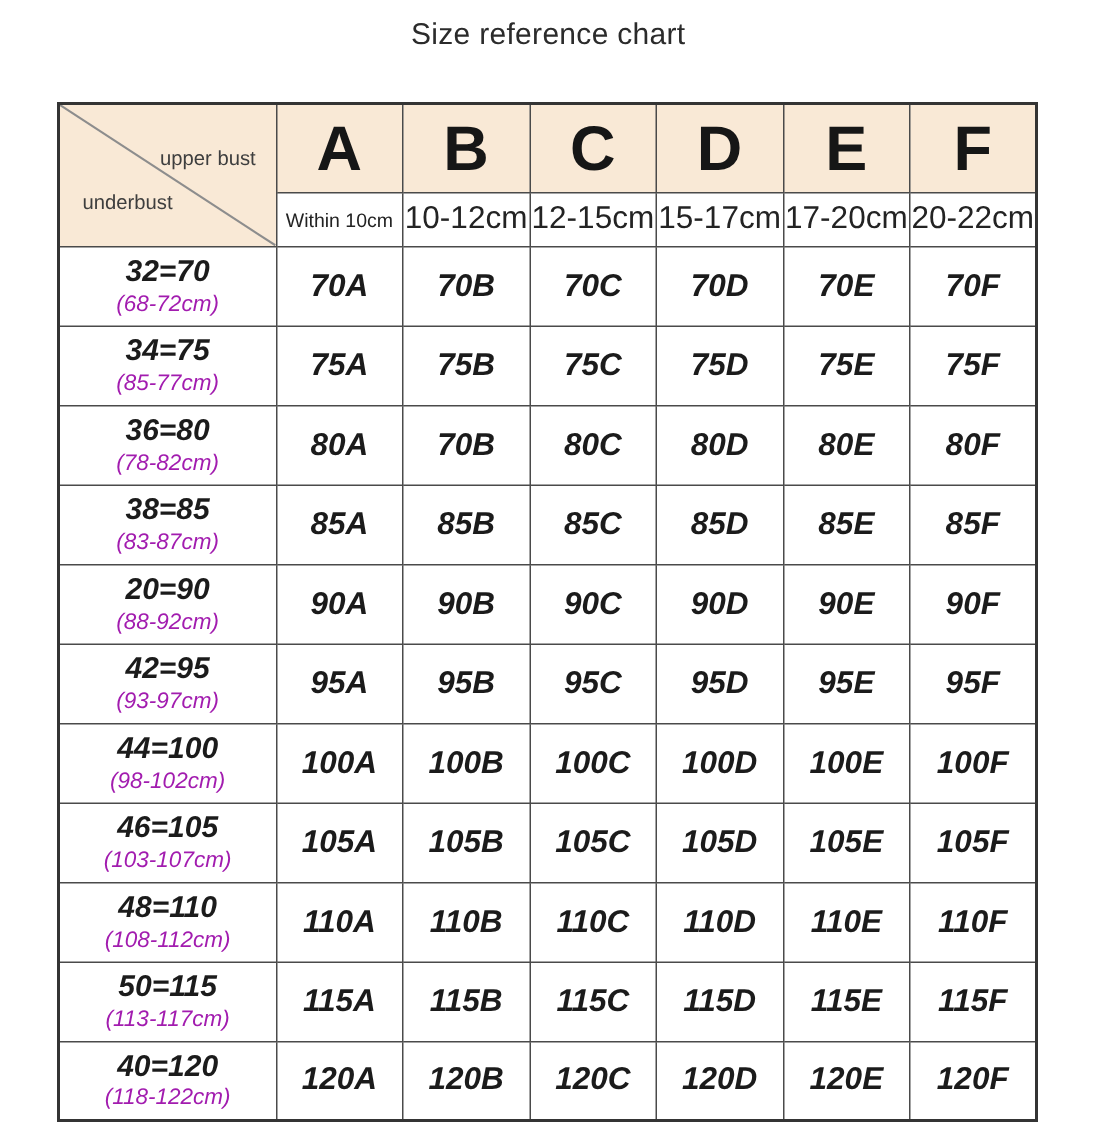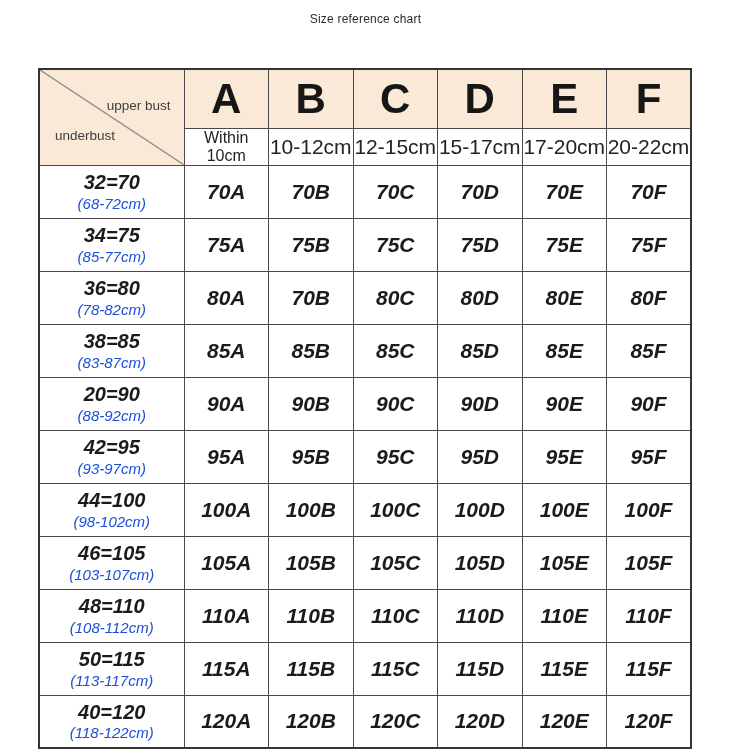--- a/index.html
+++ b/index.html
@@ -8,21 +8,21 @@
     background: #ffffff;
     font-family: "Liberation Sans", sans-serif;
     position: relative;
     overflow: hidden;
   }
   .page-title {
     position: absolute;
     top: 12px; left: 0;
     width: 731px;
     text-align: center;
-    font-size: 12px;
+    font-size: 20px;
     font-weight: 400;
     color: #2b2b2b;
     letter-spacing: 0.2px;
   }
   table.size-chart {
     position: absolute;
     left: 38px; top: 68px;
     width: 654px;
     border-collapse: collapse;
     table-layout: fixed;
@@ -62,33 +62,33 @@
     font-size: 42px;
     font-weight: 700;
     color: #161616;
   }
   th.range {
     background: #ffffff;
     font-size: 21px;
     font-weight: 400;
     color: #232323;
   }
-  th.range.first { font-size: 16px; }
+  th.range.first { font-size: 13px; }
 
   tbody th.rowhead { background: #ffffff; }
   .size-eq {
     font-size: 20px;
     font-weight: 700;
     color: #1b1b1b;
     line-height: 1.18;
   }
   .size-cm {
     font-size: 15px;
     font-weight: 400;
-    color: #1d4ed8;
+    color: #a21caf;
     line-height: 1.15;
   }
   td.size {
     background: #ffffff;
     font-size: 21px;
     font-weight: 600;
     color: #1b1b1b;
   }
 </style>
 </head>

